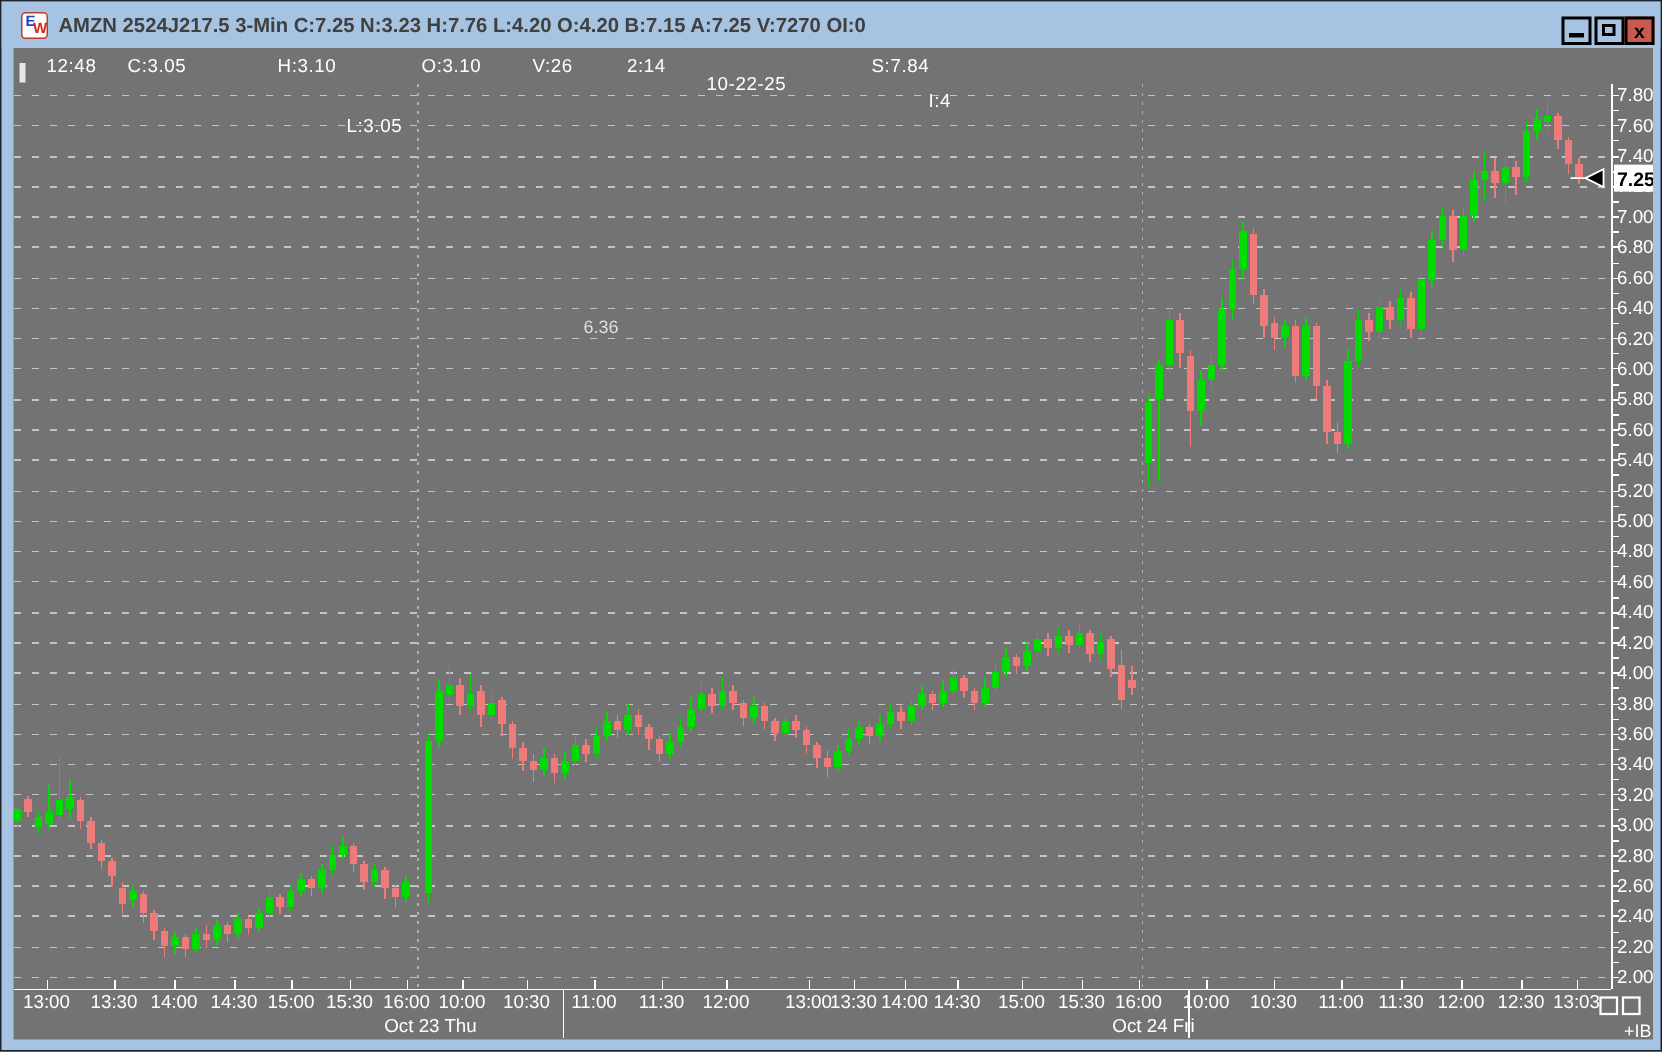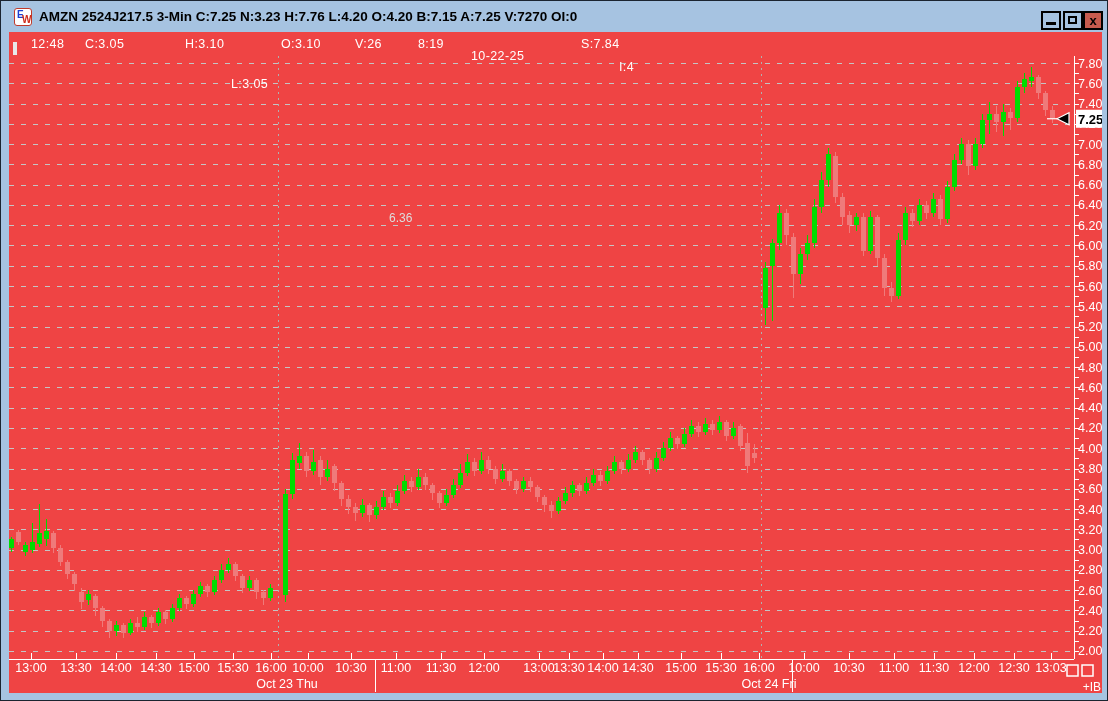--- a/index.html
+++ b/index.html
@@ -11,33 +11,33 @@
   }
   .titlebar{position:absolute;left:0;top:0;width:100%;height:31px;background:#a6c3e1;}
   .appicon{
     position:absolute;left:13px;top:7px;width:18px;height:18px;background:#fff;
     border:1px solid #c03a2b;border-radius:3px;
   }
   .appicon .e{position:absolute;left:2px;top:0px;font-size:10px;font-weight:700;color:#1d3fd0;}
   .appicon .w{position:absolute;left:7px;top:5px;font-size:10px;font-weight:700;color:#cf2b1a;}
   .title-text{
     position:absolute;left:38px;top:0;height:31px;line-height:31px;
-    font-size:13.5px;font-weight:700;color:#000000;white-space:nowrap;
+    font-size:13.5px;font-weight:700;color:#404040;white-space:nowrap;
   }
   .winbtn{position:absolute;top:10px;width:20px;height:19px;border:2px solid #000;background:transparent;}
   .btn-min{left:1040px;}
   .btn-max{left:1062px;}
   .btn-close{left:1082px;background:#c75b4e;}
   .btn-min .bar{position:absolute;left:3px;top:9px;width:10px;height:3px;background:#000;}
   .btn-max .box{position:absolute;left:3px;top:3px;width:9px;height:8px;border:2px solid #000;}
   .btn-close .x{
     position:absolute;left:0;top:0;width:16px;height:15px;line-height:15px;text-align:center;
     font-size:13px;font-weight:700;color:#000;
   }
-  .client{position:absolute;left:8px;top:31px;width:1093px;height:661px;background:#ef4444;}
+  .client{position:absolute;left:8px;top:31px;width:1093px;height:661px;background:#737373;}
   .statusbar{position:absolute;left:0;top:2px;width:1080px;height:20px;z-index:5;}
   .cursor-marker{position:absolute;left:4px;top:8px;width:4px;height:13px;background:#e8e8e8;}
   .status-field{
     position:absolute;top:3px;color:#fff;font-size:12.5px;letter-spacing:0.4px;white-space:nowrap;
     font-family:"Liberation Sans",sans-serif;
   }
   svg{position:absolute;left:0;top:0;}
   text{font-family:"Liberation Sans",sans-serif;}
 </style>
 </head>
@@ -62,21 +62,21 @@
   </div>
   <div class="client">
     <div class="statusbar">
       <span class="cursor-marker"></span>
       <span class="status-field" style="left: 22px;">12:48</span>
       <span class="status-field" style="left: 76px;">C:3.05</span>
       <span class="status-field" style="left: 152px; margin-left: 24px;">H:3.10</span>
       <span class="status-field" style="left: 222px; margin-top: 40px;">L:3.05</span>
       <span class="status-field" style="left: 272px;">O:3.10</span>
       <span class="status-field" style="left: 346px;">V:26</span>
-      <span class="status-field" style="left: 409px;">8:19</span>
+      <span class="status-field" style="left: 409px;">2:14</span>
       <span class="status-field" style="left: 462px; margin-top: 12px;">10-22-25</span>
       <span class="status-field" style="left: 572px;">S:7.84</span>
       <span class="status-field" style="left: 610px; margin-top: 23px;">I:4</span>
     </div>
     <svg id="chart" width="1093" height="661" viewBox="8 31 1093 661">
         <line x1="8" y1="62.5" x2="1073" y2="62.5" stroke="#c4c4c4" stroke-width="1" stroke-dasharray="5 7" shape-rendering="crispEdges"></line>
         <line x1="8" y1="82.5" x2="1073" y2="82.5" stroke="#c4c4c4" stroke-width="1" stroke-dasharray="5 7" shape-rendering="crispEdges"></line>
         <line x1="8" y1="103.5" x2="1073" y2="103.5" stroke="#c4c4c4" stroke-width="1" stroke-dasharray="5 7" shape-rendering="crispEdges"></line>
         <line x1="8" y1="123.5" x2="1073" y2="123.5" stroke="#c4c4c4" stroke-width="1" stroke-dasharray="5 7" shape-rendering="crispEdges"></line>
         <line x1="8" y1="143.5" x2="1073" y2="143.5" stroke="#c4c4c4" stroke-width="1" stroke-dasharray="5 7" shape-rendering="crispEdges"></line>

